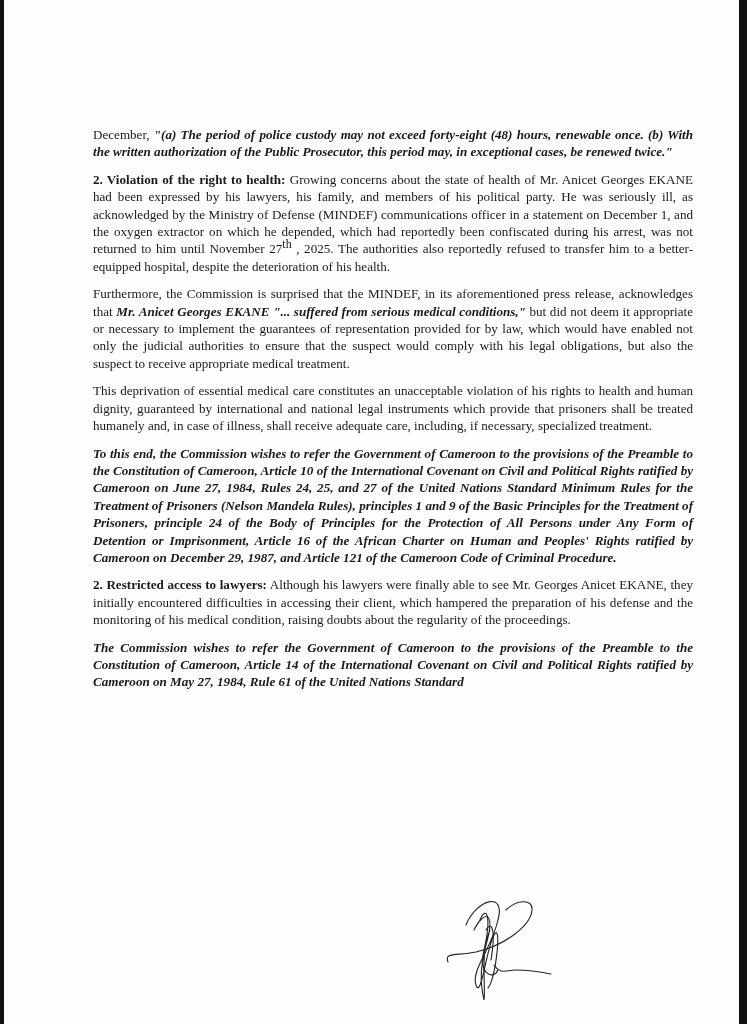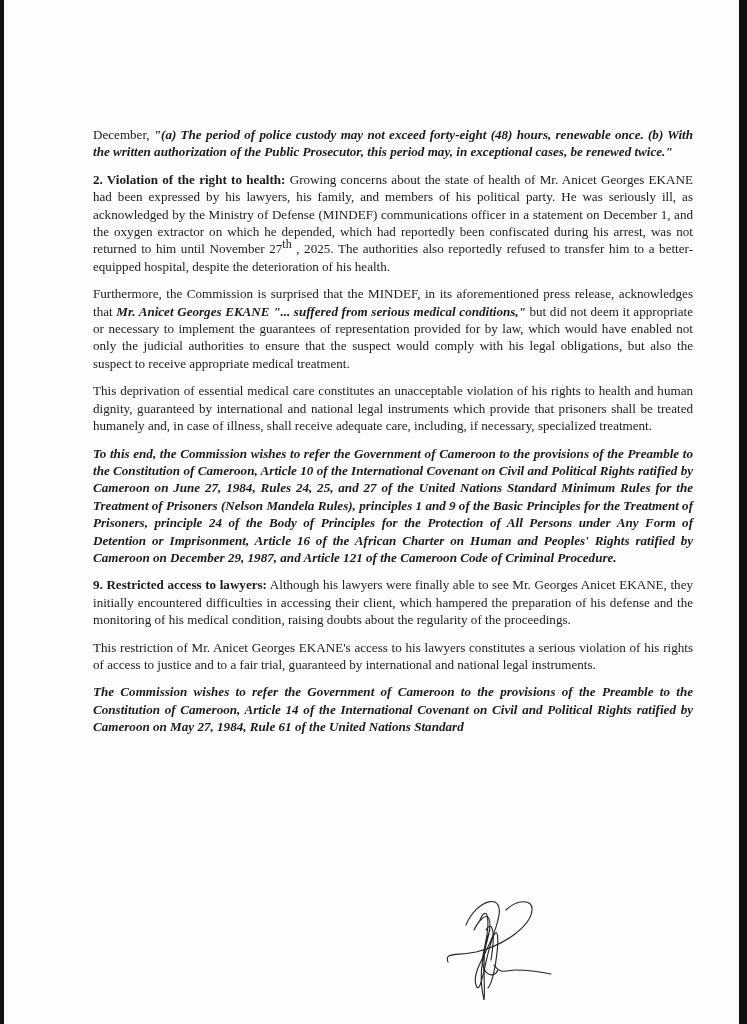--- a/index.html
+++ b/index.html
@@ -36,23 +36,22 @@
     <p><span>December, </span><span class="bi">"(a) The period of police custody may not exceed forty-eight (48) hours, renewable once. (b) With the written authorization of the Public Prosecutor, this period may, in exceptional cases, be renewed twice."</span></p>
 
     <p><span class="b">2. Violation of the right to health:</span><span> Growing concerns about the state of health of Mr. Anicet Georges EKANE had been expressed by his lawyers, his family, and members of his political party. He was seriously ill, as acknowledged by the Ministry of Defense (MINDEF) communications officer in a statement on December 1, and the oxygen extractor on which he depended, which had reportedly been confiscated during his arrest, was not returned to him until November 27</span><sup>th</sup><span> , 2025. The authorities also reportedly refused to transfer him to a better-equipped hospital, despite the deterioration of his health.</span></p>
 
     <p><span>Furthermore, the Commission is surprised that the MINDEF, in its aforementioned press release, acknowledges that </span><span class="bi">Mr. Anicet Georges EKANE "... suffered from serious medical conditions,"</span><span> but did not deem it appropriate or necessary to implement the guarantees of representation provided for by law, which would have enabled not only the judicial authorities to ensure that the suspect would comply with his legal obligations, but also the suspect to receive appropriate medical treatment.</span></p>
 
     <p>This deprivation of essential medical care constitutes an unacceptable violation of his rights to health and human dignity, guaranteed by international and national legal instruments which provide that prisoners shall be treated humanely and, in case of illness, shall receive adequate care, including, if necessary, specialized treatment.</p>
 
     <p class="bi">To this end, the Commission wishes to refer the Government of Cameroon to the provisions of the Preamble to the Constitution of Cameroon, Article 10 of the International Covenant on Civil and Political Rights ratified by Cameroon on June 27, 1984, Rules 24, 25, and 27 of the United Nations Standard Minimum Rules for the Treatment of Prisoners (Nelson Mandela Rules), principles 1 and 9 of the Basic Principles for the Treatment of Prisoners, principle 24 of the Body of Principles for the Protection of All Persons under Any Form of Detention or Imprisonment, Article 16 of the African Charter on Human and Peoples' Rights ratified by Cameroon on December 29, 1987, and Article 121 of the Cameroon Code of Criminal Procedure.</p>
 
-    <p><span class="b">9. Restricted access to lawyers:</span><span> Although his lawyers were finally able to see Mr. Georges Anicet EKANE, they initially encountered difficulties in accessing their client, which hampered the preparation of his defense and the monitoring of his medical condition, raising doubts about the regularity of the proceedings.</span></p>
+    <p><span class="b">2. Restricted access to lawyers:</span><span> Although his lawyers were finally able to see Mr. Georges Anicet EKANE, they initially encountered difficulties in accessing their client, which hampered the preparation of his defense and the monitoring of his medical condition, raising doubts about the regularity of the proceedings.</span></p>
 
-    <p>This restriction of Mr. Anicet Georges EKANE's access to his lawyers constitutes a serious violation of his rights of access to justice and to a fair trial, guaranteed by international and national legal instruments.</p>
 
     <p class="bi">The Commission wishes to refer the Government of Cameroon to the provisions of the Preamble to the Constitution of Cameroon, Article 14 of the International Covenant on Civil and Political Rights ratified by Cameroon on May 27, 1984, Rule 61 of the United Nations Standard</p>
   </div>
 
   <svg class="sig" viewBox="0 0 140 120">
     <g fill="none" stroke="#222" stroke-width="1.1" stroke-linecap="round">
       <path d="M30 35 C40 10, 70 0, 62 30 C55 60, 35 80, 40 95 C45 110, 50 60, 58 45 C66 30, 60 90, 52 98"></path>
       <path d="M38 40 C48 20, 60 20, 50 55 C42 85, 46 100, 48 110 C50 100, 44 60, 54 40"></path>
       <path d="M44 30 C50 15, 56 25, 48 60 C42 85, 58 90, 62 80"></path>
       <path d="M12 72 C8 62, 20 66, 40 62 C70 55, 95 35, 96 20 C97 8, 80 10, 70 20"></path>

